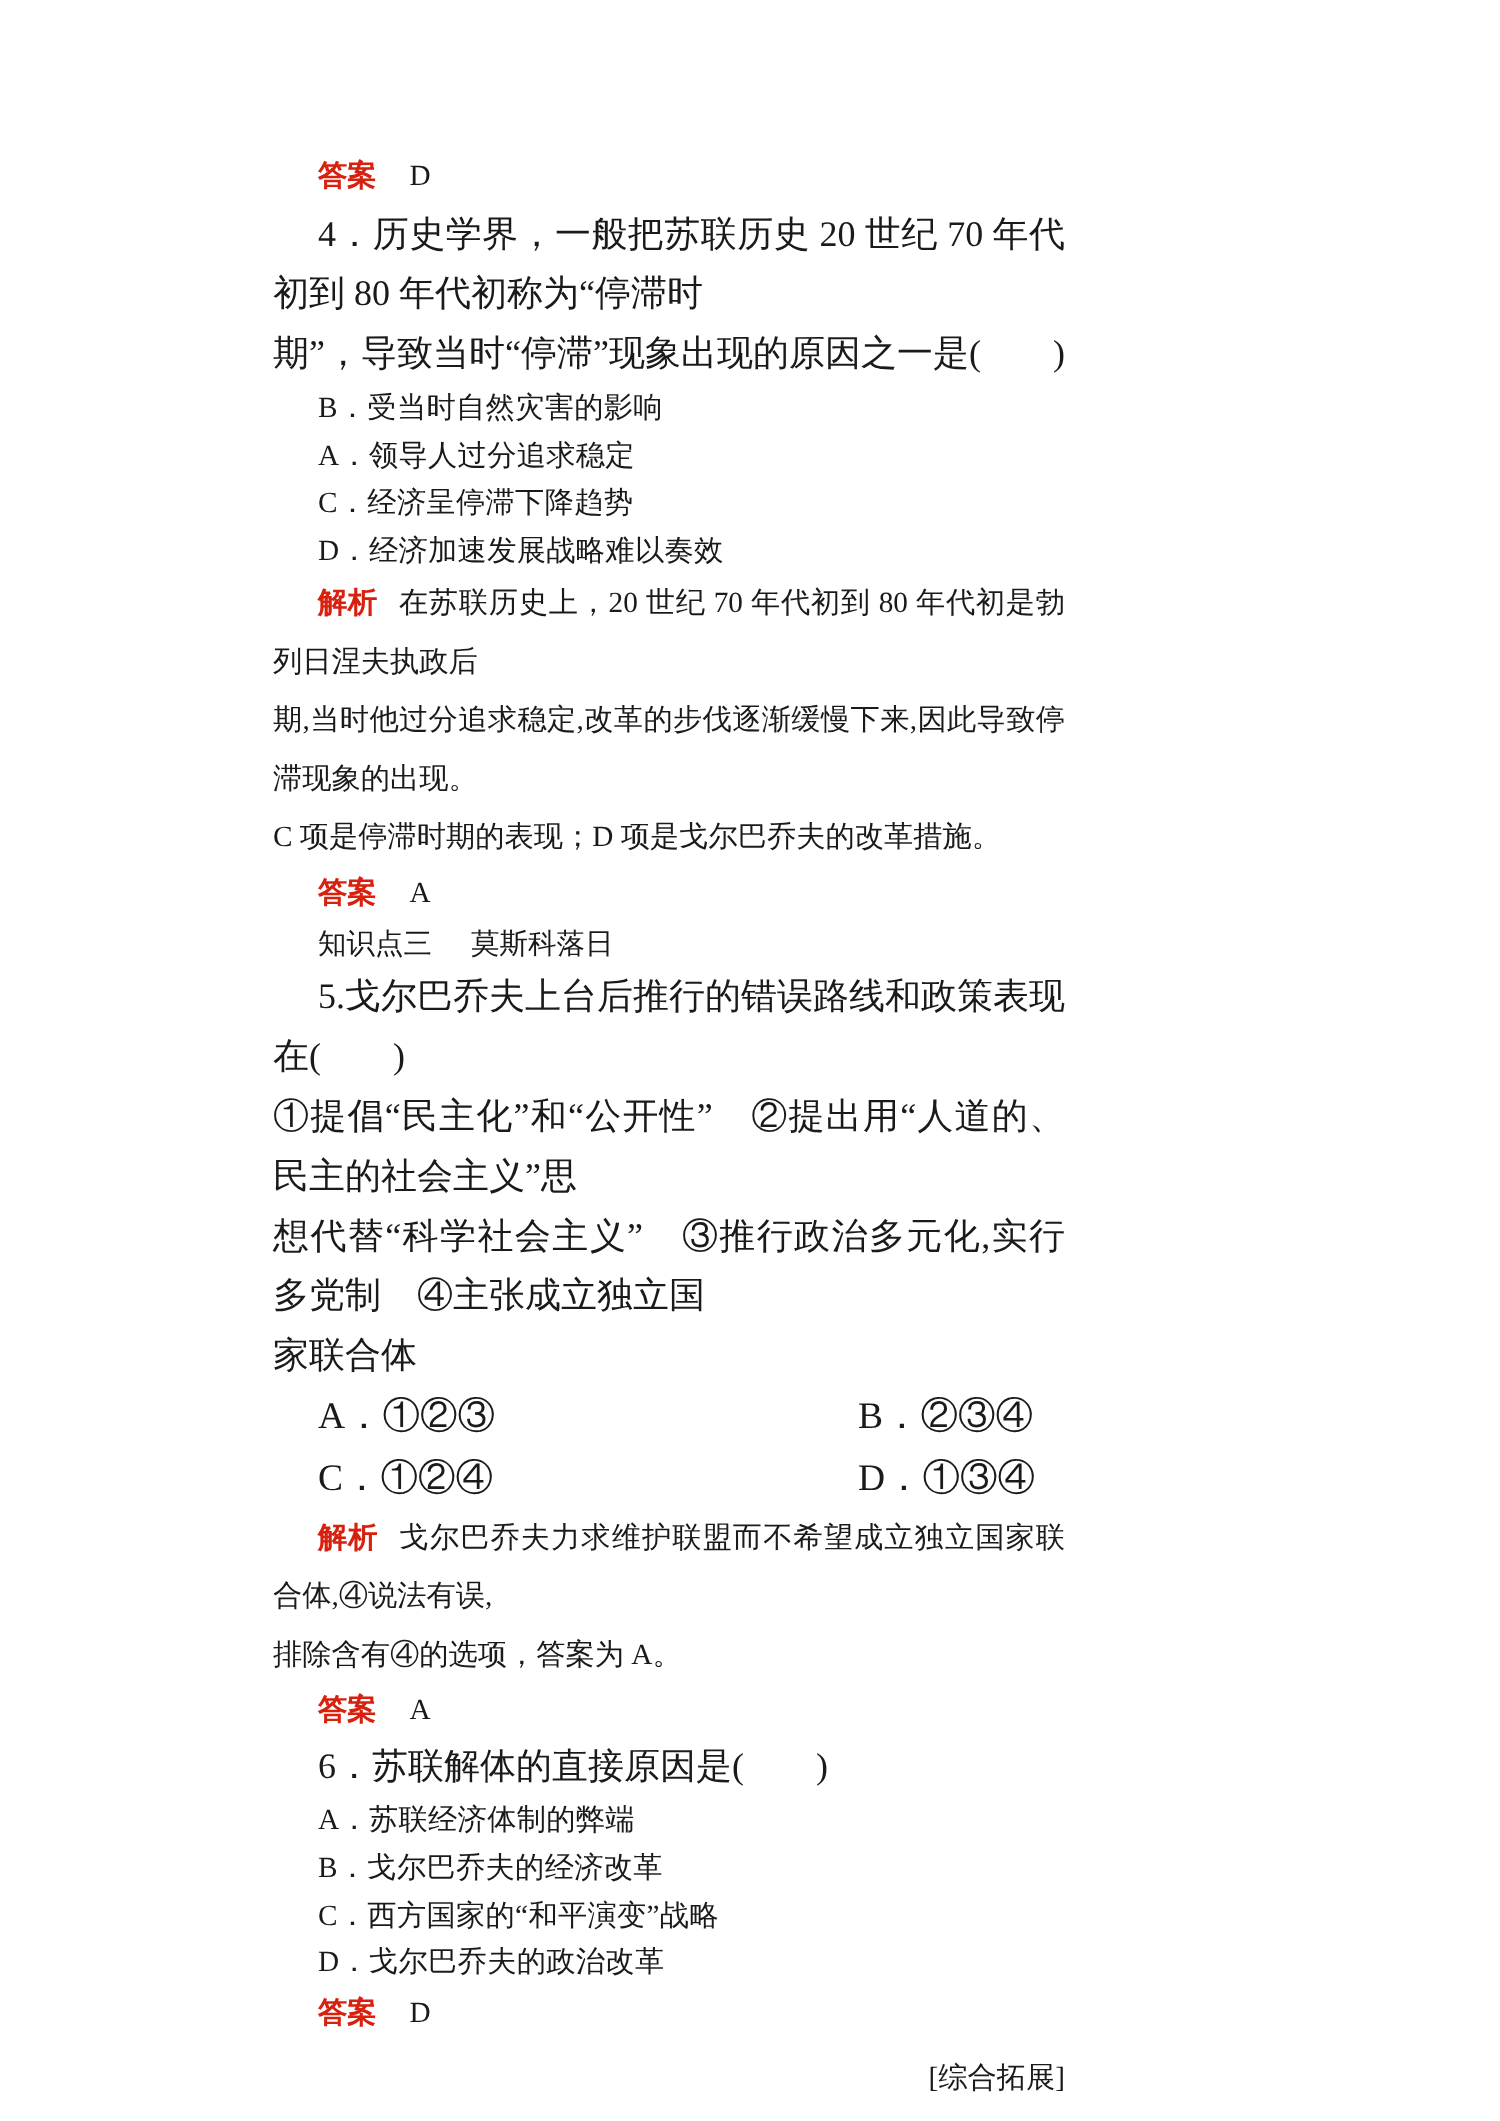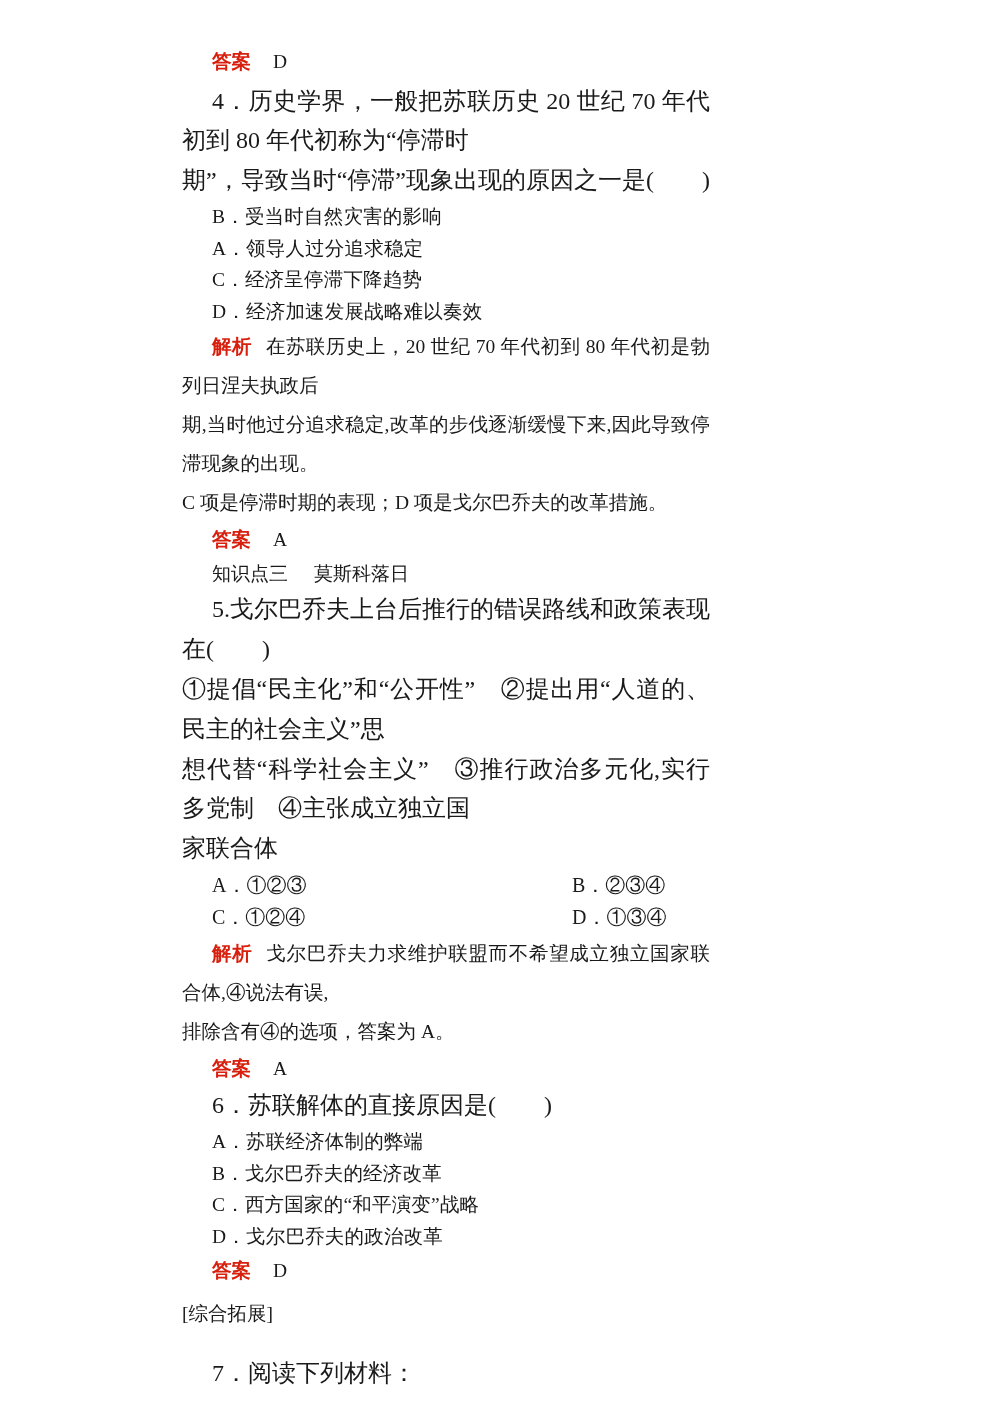--- a/index.html
+++ b/index.html
@@ -13,21 +13,21 @@
     font-family: "Liberation Serif", "DejaVu Serif", serif;
     color: #1a1a1a;
     position: relative;
   }
   .page {
     position: absolute;
     left: 0; top: 0;
     width: 828px;
     height: 1414px;
     box-sizing: border-box;
-    padding: 44px 118px 60px 182px;
+    padding: 100px 118px 60px 182px;
   }
   .line {
     font-size: 19.5px;
     line-height: 1.62;
     letter-spacing: 0.2px;
     white-space: pre-wrap;
   }
   .label-red {
     color: #d8200f;
     font-weight: bold;
@@ -47,33 +47,33 @@
   .analysis {
     font-size: 19.5px;
     line-height: 2.0;
     text-align: justify;
     text-justify: inter-ideograph;
   }
   .analysis .label-red { margin-right: 14px; margin-top: 18px; }
   .analysis.ind { text-indent: 30px; }
   .opt-two {
     display: flex;
-    font-size: 20px;
+    font-size: 25px;
     line-height: 1.62;
     padding-left: 30px;
   }
   .opt-two .c1 { width: 360px; }
   .kp {
     font-size: 19px;
     padding-left: 30px;
     line-height: 1.7;
   }
   .kp .kp-title { margin-left: 26px; }
   .center {
-    text-align: left;
+    text-align: right;
     font-size: 19.5px;
     line-height: 1.62;
     margin-top: 12px;
   }
   .q-text {
     font-size: 24px;
     line-height: 1.66;
     text-align: justify;
     text-justify: inter-ideograph;
   }

